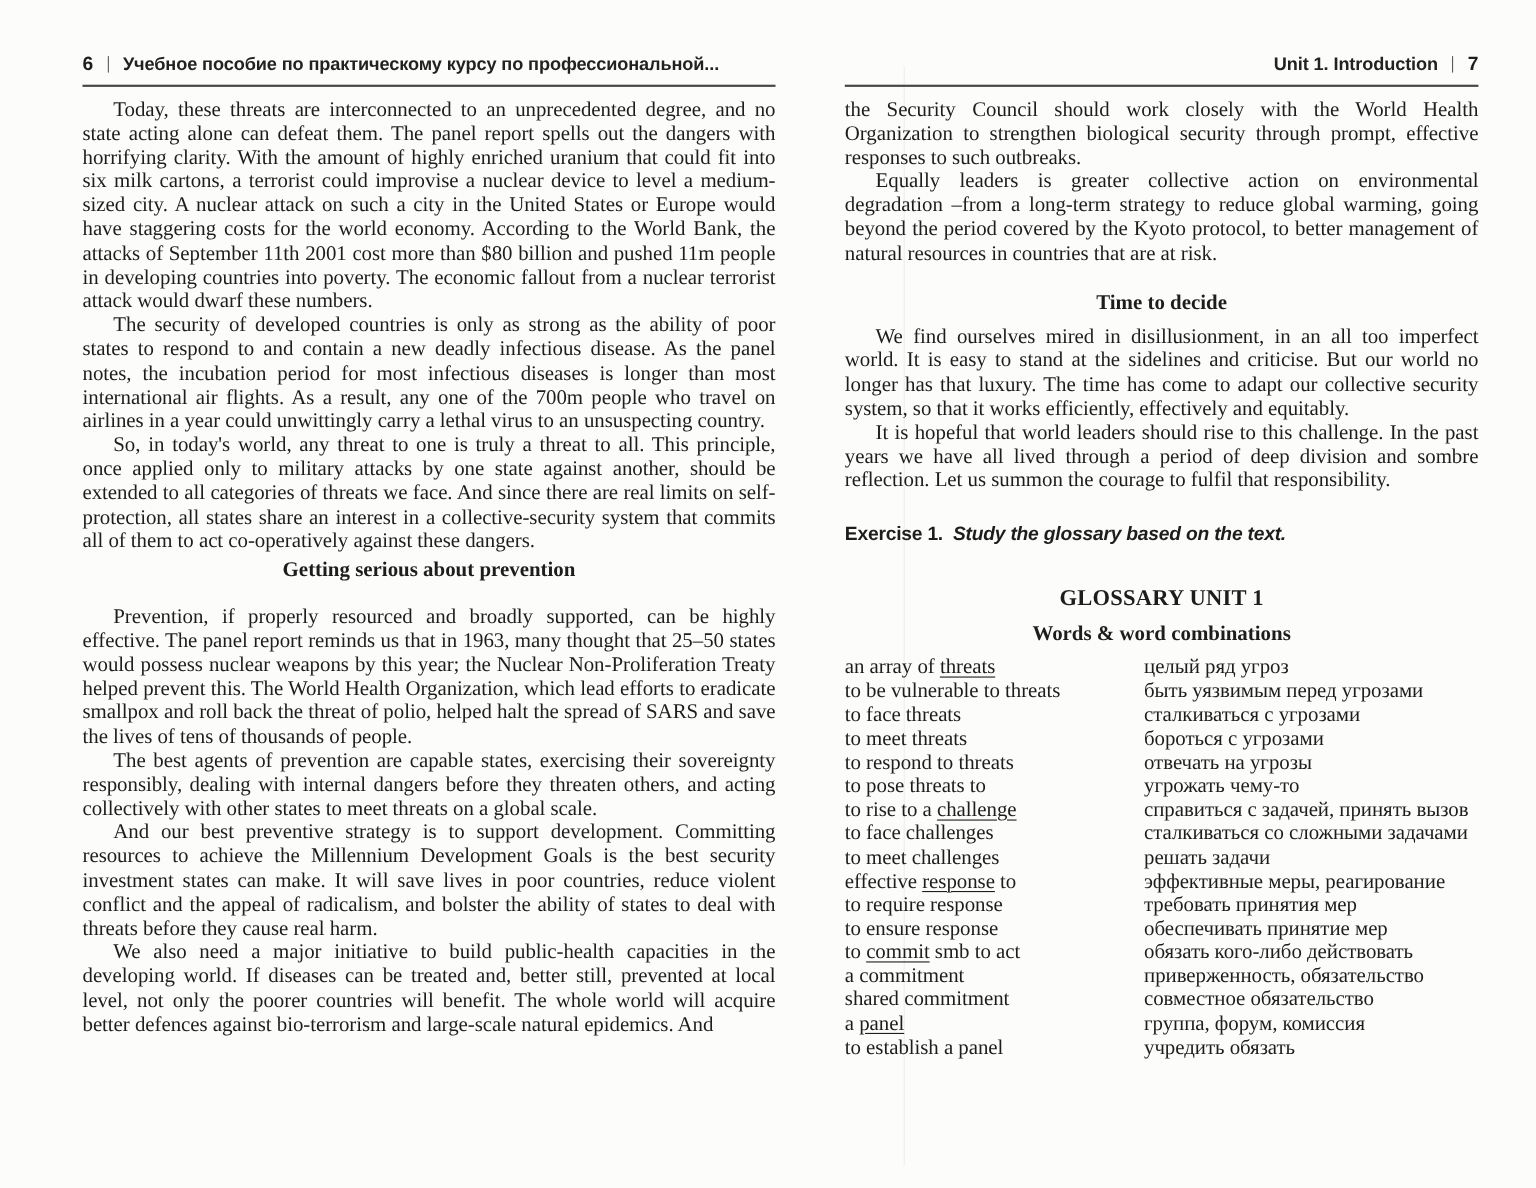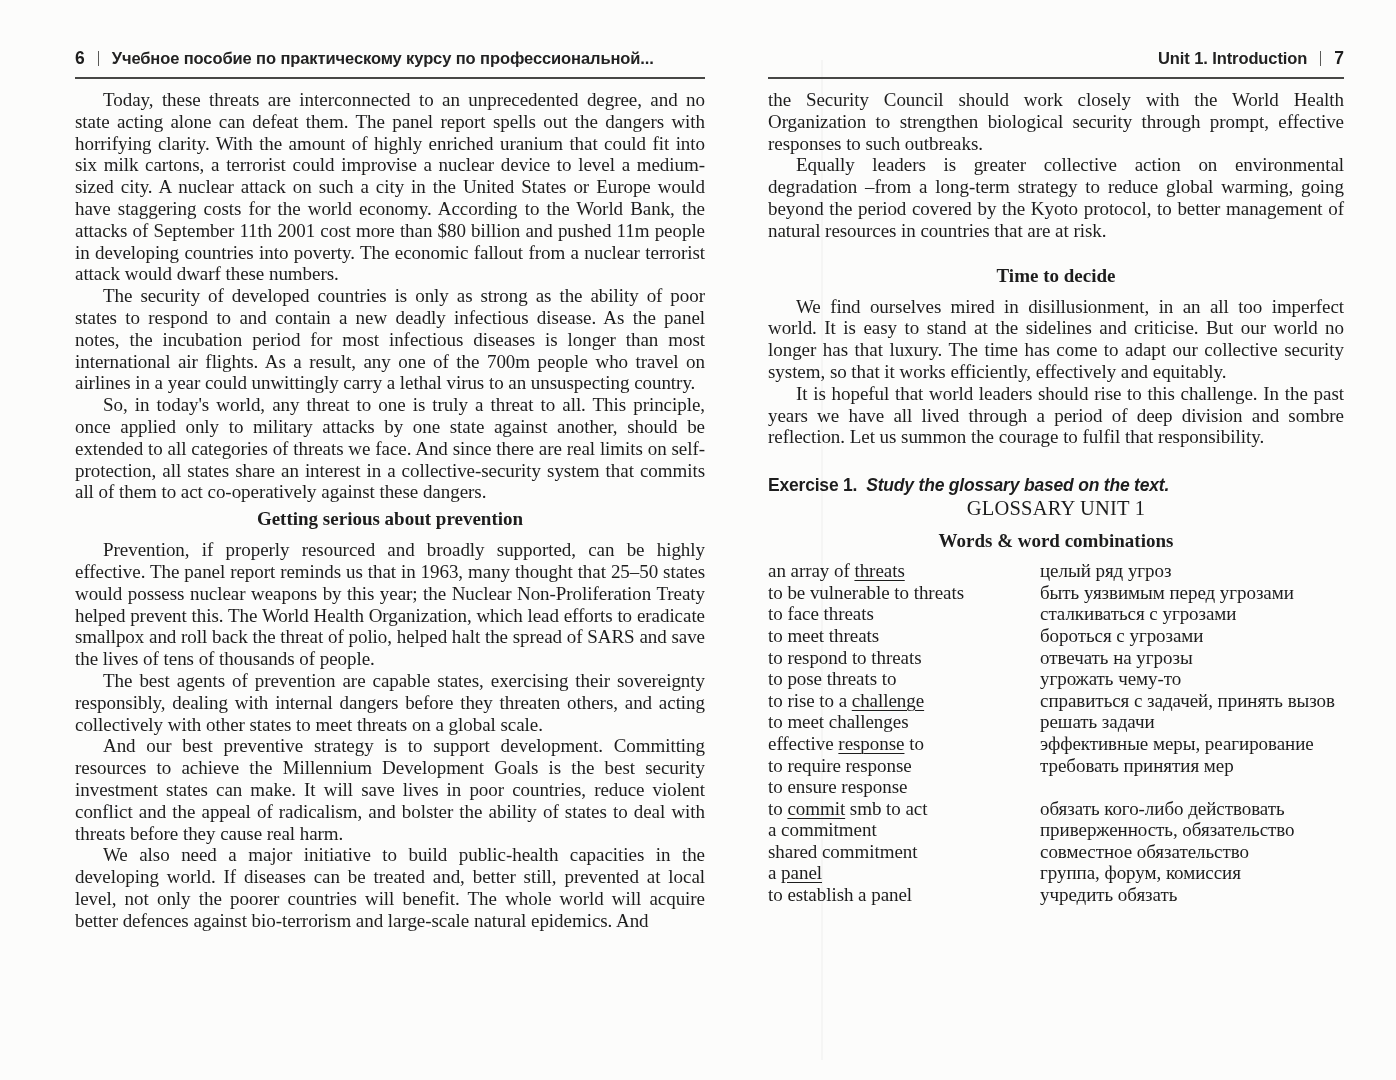--- a/index.html
+++ b/index.html
@@ -50,37 +50,37 @@
     text-align: justify;
     letter-spacing: -0.05px;
   }
   p.ind { text-indent: 28px; }
 
   h3.section-heading {
     font-family: "Liberation Serif", "DejaVu Serif", serif;
     font-size: 19px;
     font-weight: 700;
     text-align: center;
-    margin: 5px 0 9px 0;
+    margin: 5px 0 20px 0;
   }
   h3.section-heading.spaced { margin: 23px 0 9px 0; }
 
   .exercise {
     margin-top: 27px;
     font-family: "Liberation Sans", sans-serif;
     font-size: 17.5px;
     font-weight: 700;
     letter-spacing: -0.2px;
   }
   .exercise .instruction { font-style: italic; margin-left: 9px; }
 
   .glossary-title {
-    margin: 1px 0 0 0;
+    margin: 37px 0 0 0;
     font-size: 20.5px;
-    font-weight: 400;
+    font-weight: 700;
     text-align: center;
     letter-spacing: 0.2px;
   }
   .glossary-subtitle {
     margin: 10px 0 0 0;
     font-size: 19px;
     font-weight: 700;
     text-align: center;
   }
   .glossary-table { margin-top: 8px; font-family: Liberation Serif, serif; }
@@ -164,33 +164,38 @@
           </div>
           <div class="glossary-row">
             <div><span>to pose threats to</span></div>
             <div>угрожать чему-то</div>
           </div>
           <div class="glossary-row">
             <div><span>to rise to a </span><span class="u">challenge</span></div>
             <div>справиться с задачей, принять вызов</div>
           </div>
           <div class="glossary-row">
+            <div><span>to face challenges</span></div>
+            <div>сталкиваться со сложными задачами</div>
+          </div>
+          <div class="glossary-row">
             <div><span>to meet challenges</span></div>
             <div>решать задачи</div>
           </div>
           <div class="glossary-row">
             <div><span>effective </span><span class="u">response</span><span> to</span></div>
             <div>эффективные меры, реагирование</div>
           </div>
           <div class="glossary-row">
             <div><span>to require response</span></div>
             <div>требовать принятия мер</div>
           </div>
           <div class="glossary-row">
             <div><span>to ensure response</span></div>
+            <div>обеспечивать принятие мер</div>
           </div>
           <div class="glossary-row">
             <div><span>to </span><span class="u">commit</span><span> smb to act</span></div>
             <div>обязать кого-либо действовать</div>
           </div>
           <div class="glossary-row">
             <div><span>a commitment</span></div>
             <div>приверженность, обязательство</div>
           </div>
           <div class="glossary-row">

